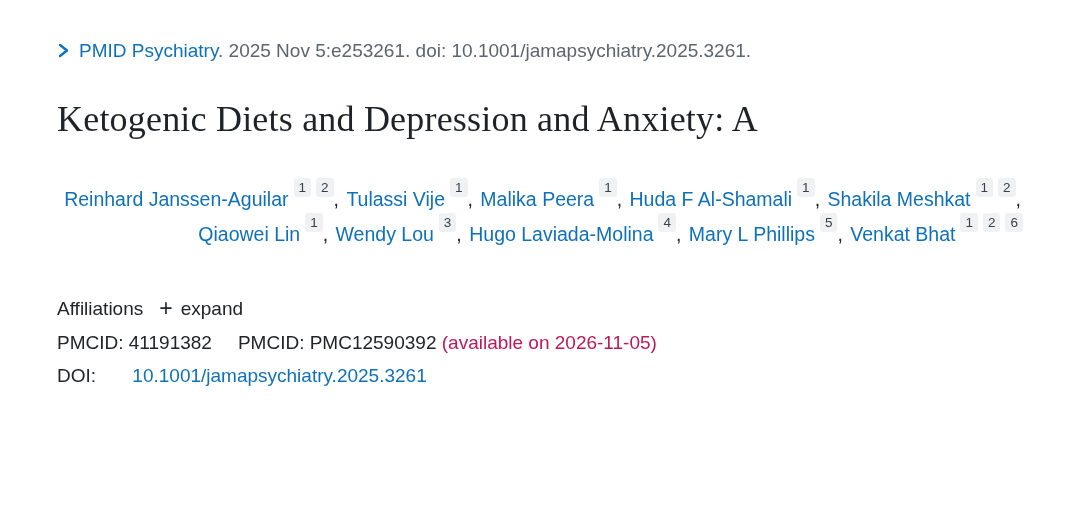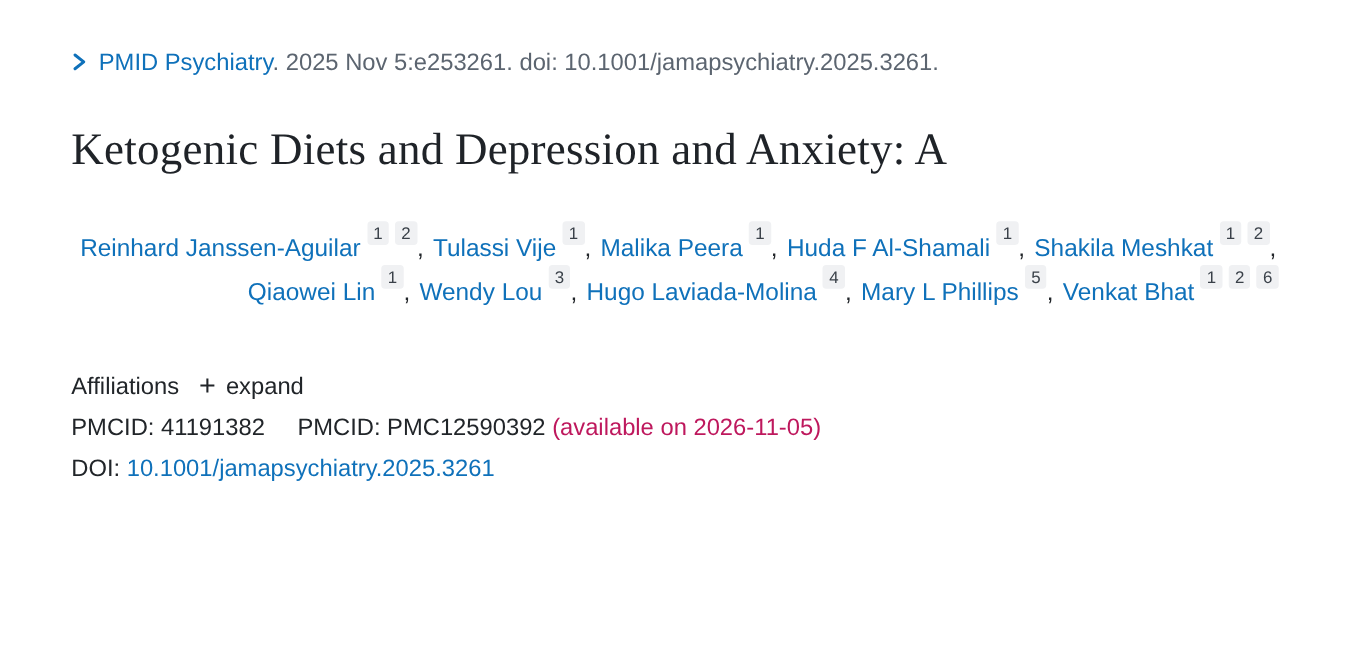--- a/index.html
+++ b/index.html
@@ -41,21 +41,21 @@
   .expand-btn{
     display:inline-block;margin-left:16px;cursor:pointer;background:none;border:none;
     font:inherit;color:#212529;padding:0;
   }
   .plus-icon{font-size:23px;font-weight:400;margin-right:8px;position:relative;top:1px;}
 
   
   .id-row{font-size:19px;margin-top:11px;color:#212529;}
   .pmcid-label{margin-left:26px;}
   .note{color:#be185d;}
-  .doi-link{color:#0f71ba;text-decoration:none;cursor:pointer;}
+  .doi-link{color:#0f71ba;text-decoration:none;cursor:pointer;margin-left:31px;}
 </style>
 </head>
 <body>
 
 <div class="container">
 
   <div class="journal-row">
     <span class="chevron-wrap">
       <svg width="13" height="15" viewBox="0 0 13 15">
         <polyline points="3,2 10,7.5 3,13" fill="none" stroke="#0f71ba" stroke-width="2.4" stroke-linecap="round" stroke-linejoin="round"></polyline>

